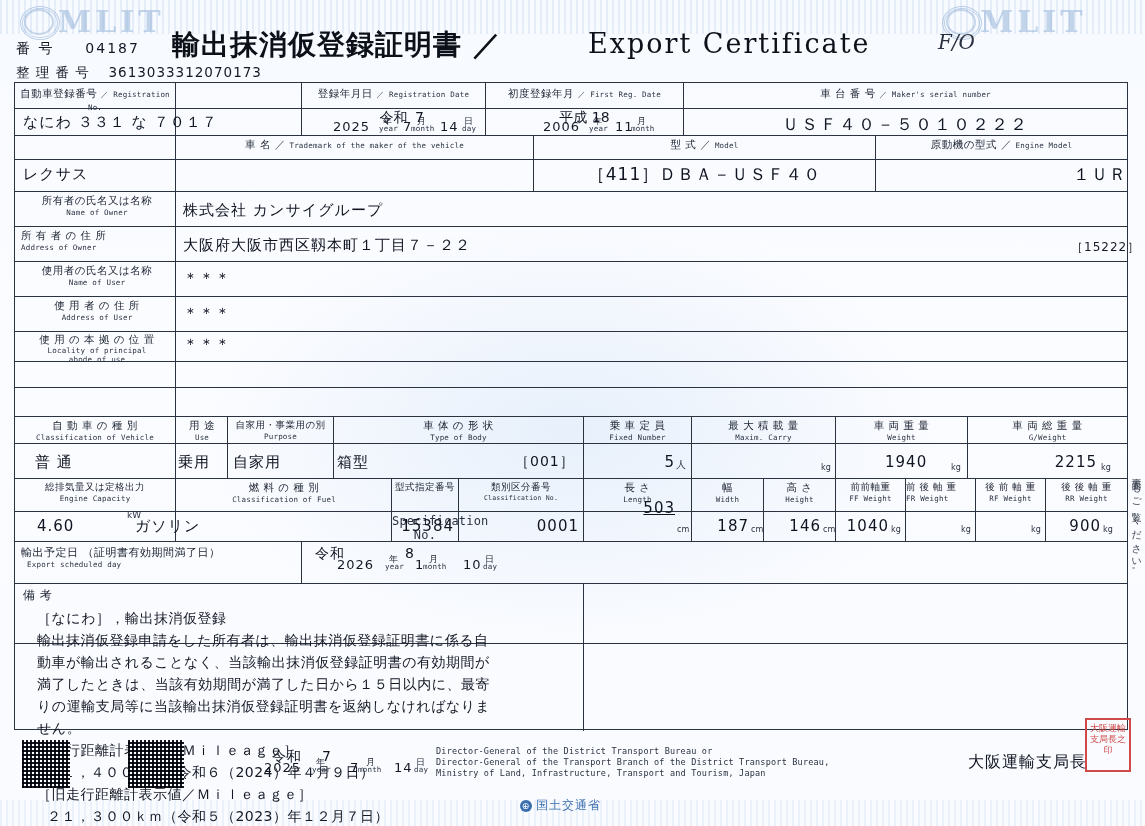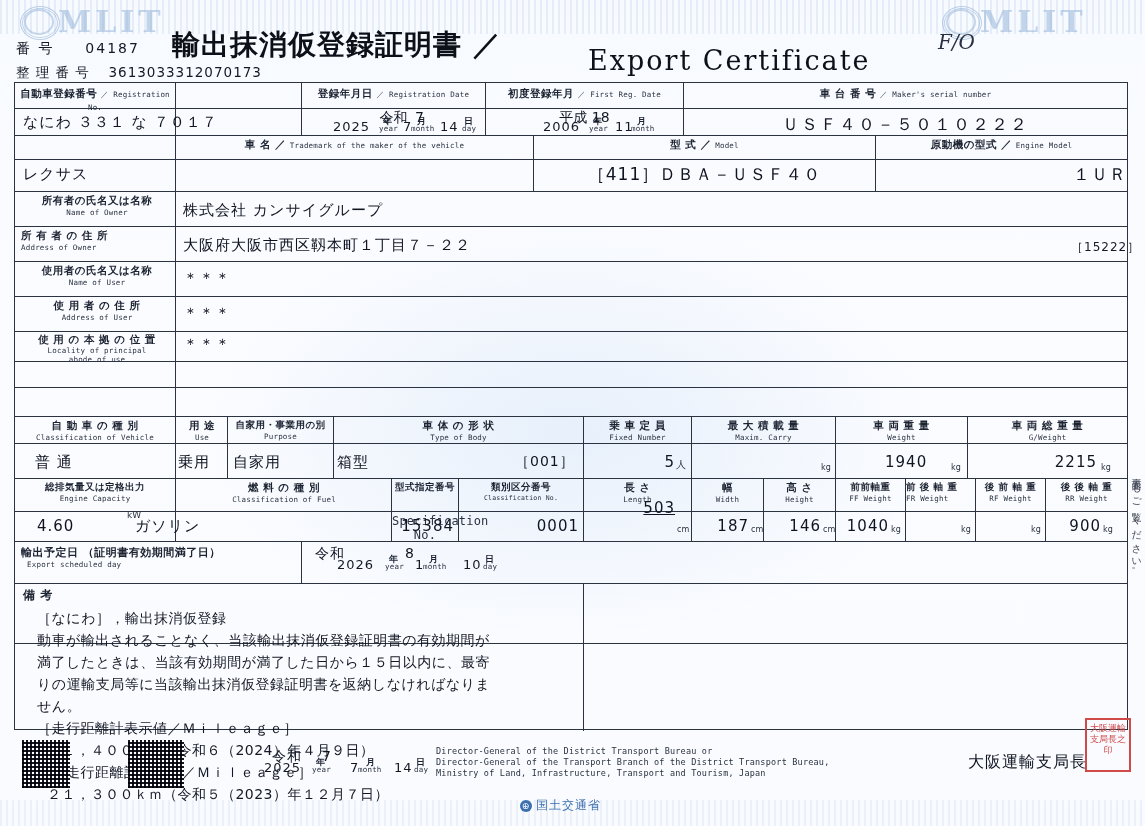--- a/index.html
+++ b/index.html
@@ -34,32 +34,32 @@
 
   .frame{
     position:absolute;left:14px;top:82px;width:1114px;height:648px;
     border:1px solid #2b3340;
     box-sizing:border-box;
   }
   .abs{position:absolute;box-sizing:border-box;}
   .ln{position:absolute;background:#2b3340;}
   .h{height:1px;}
   .v{width:1px;}
-  .lbl{font-size:10.5px;color:#1b2230;letter-spacing:.5px;font-weight:bold;}
+  .lbl{font-size:10.5px;color:#1b2230;letter-spacing:.5px;}
   .lbl-en{font-size:7.5px;color:#2a3240;letter-spacing:.2px;font-family:"DejaVu Sans Mono","Liberation Mono",monospace;}
   .val{font-size:15px;color:#0f1420;letter-spacing:1px;}
   .val-sm{font-size:13px;letter-spacing:1px;}
   .unit{font-size:8px;color:#2a3240;}
 
   .title-no{position:absolute;left:16px;top:40px;font-size:14px;letter-spacing:2px;}
   .title-no2{position:absolute;left:16px;top:64px;font-size:13.5px;letter-spacing:1px;}
   .maintitle{position:absolute;left:172px;top:26px;font-size:28px;letter-spacing:1px;
     font-family:"DejaVu Serif","Liberation Serif",serif;font-weight:bold;color:#0c1018;}
   .entitle{position:absolute;left:588px;top:28px;font-size:27px;letter-spacing:2px;
-    font-family:"DejaVu Serif","Liberation Serif",serif;color:#0c1018;margin-top:17px;}
+    font-family:"DejaVu Serif","Liberation Serif",serif;color:#0c1018;}
   .fio{position:absolute;left:938px;top:30px;font-size:20px;color:#2a3040;
     font-family:"DejaVu Serif","Liberation Serif",serif;font-style:italic;}
 
   .cellhdr{font-size:10px;text-align:center;letter-spacing:.5px;}
 
   .qr{position:absolute;background:
       repeating-linear-gradient(0deg,#141824 0 2px,#fff 2px 4px),
       repeating-linear-gradient(90deg,#141824 0 2px,rgba(255,255,255,0) 2px 4px);
     background-blend-mode:multiply;}
   .stamp{
@@ -371,20 +371,21 @@
     <div class="abs val-sm" style="left:400px;top:474px;">1</div>
     <div class="abs lbl" style="left:414px;top:470px;font-size:9px;">月</div>
     <div class="abs lbl-en" style="left:408px;top:479px;">month</div>
     <div class="abs val-sm" style="left:448px;top:474px;">10</div>
     <div class="abs lbl" style="left:470px;top:470px;font-size:9px;">日</div>
     <div class="abs lbl-en" style="left:468px;top:479px;">day</div>
 
     <div class="abs lbl" style="left:8px;top:504px;font-size:12px;">備   考</div>
     <div class="abs remarks" style="left:22px;top:524px;width:560px;">
       <div class="nowrap">［なにわ］，輸出抹消仮登録</div>
+      <div class="nowrap">輸出抹消仮登録申請をした所有者は、輸出抹消仮登録証明書に係る自</div>
       <div class="nowrap">動車が輸出されることなく、当該輸出抹消仮登録証明書の有効期間が</div>
       <div class="nowrap">満了したときは、当該有効期間が満了した日から１５日以内に、最寄</div>
       <div class="nowrap">りの運輸支局等に当該輸出抹消仮登録証明書を返納しなければなりま</div>
       <div class="nowrap">せん。</div>
       <div class="nowrap">［走行距離計表示値／Ｍｉｌｅａｇｅ］</div>
       <div class="nowrap">  ２１，４００ｋｍ（令和６（2024）年４月９日）</div>
       <div class="nowrap">［旧走行距離計表示値／Ｍｉｌｅａｇｅ］</div>
       <div class="nowrap">  ２１，３００ｋｍ（令和５（2023）年１２月７日）</div>
 
     </div>

